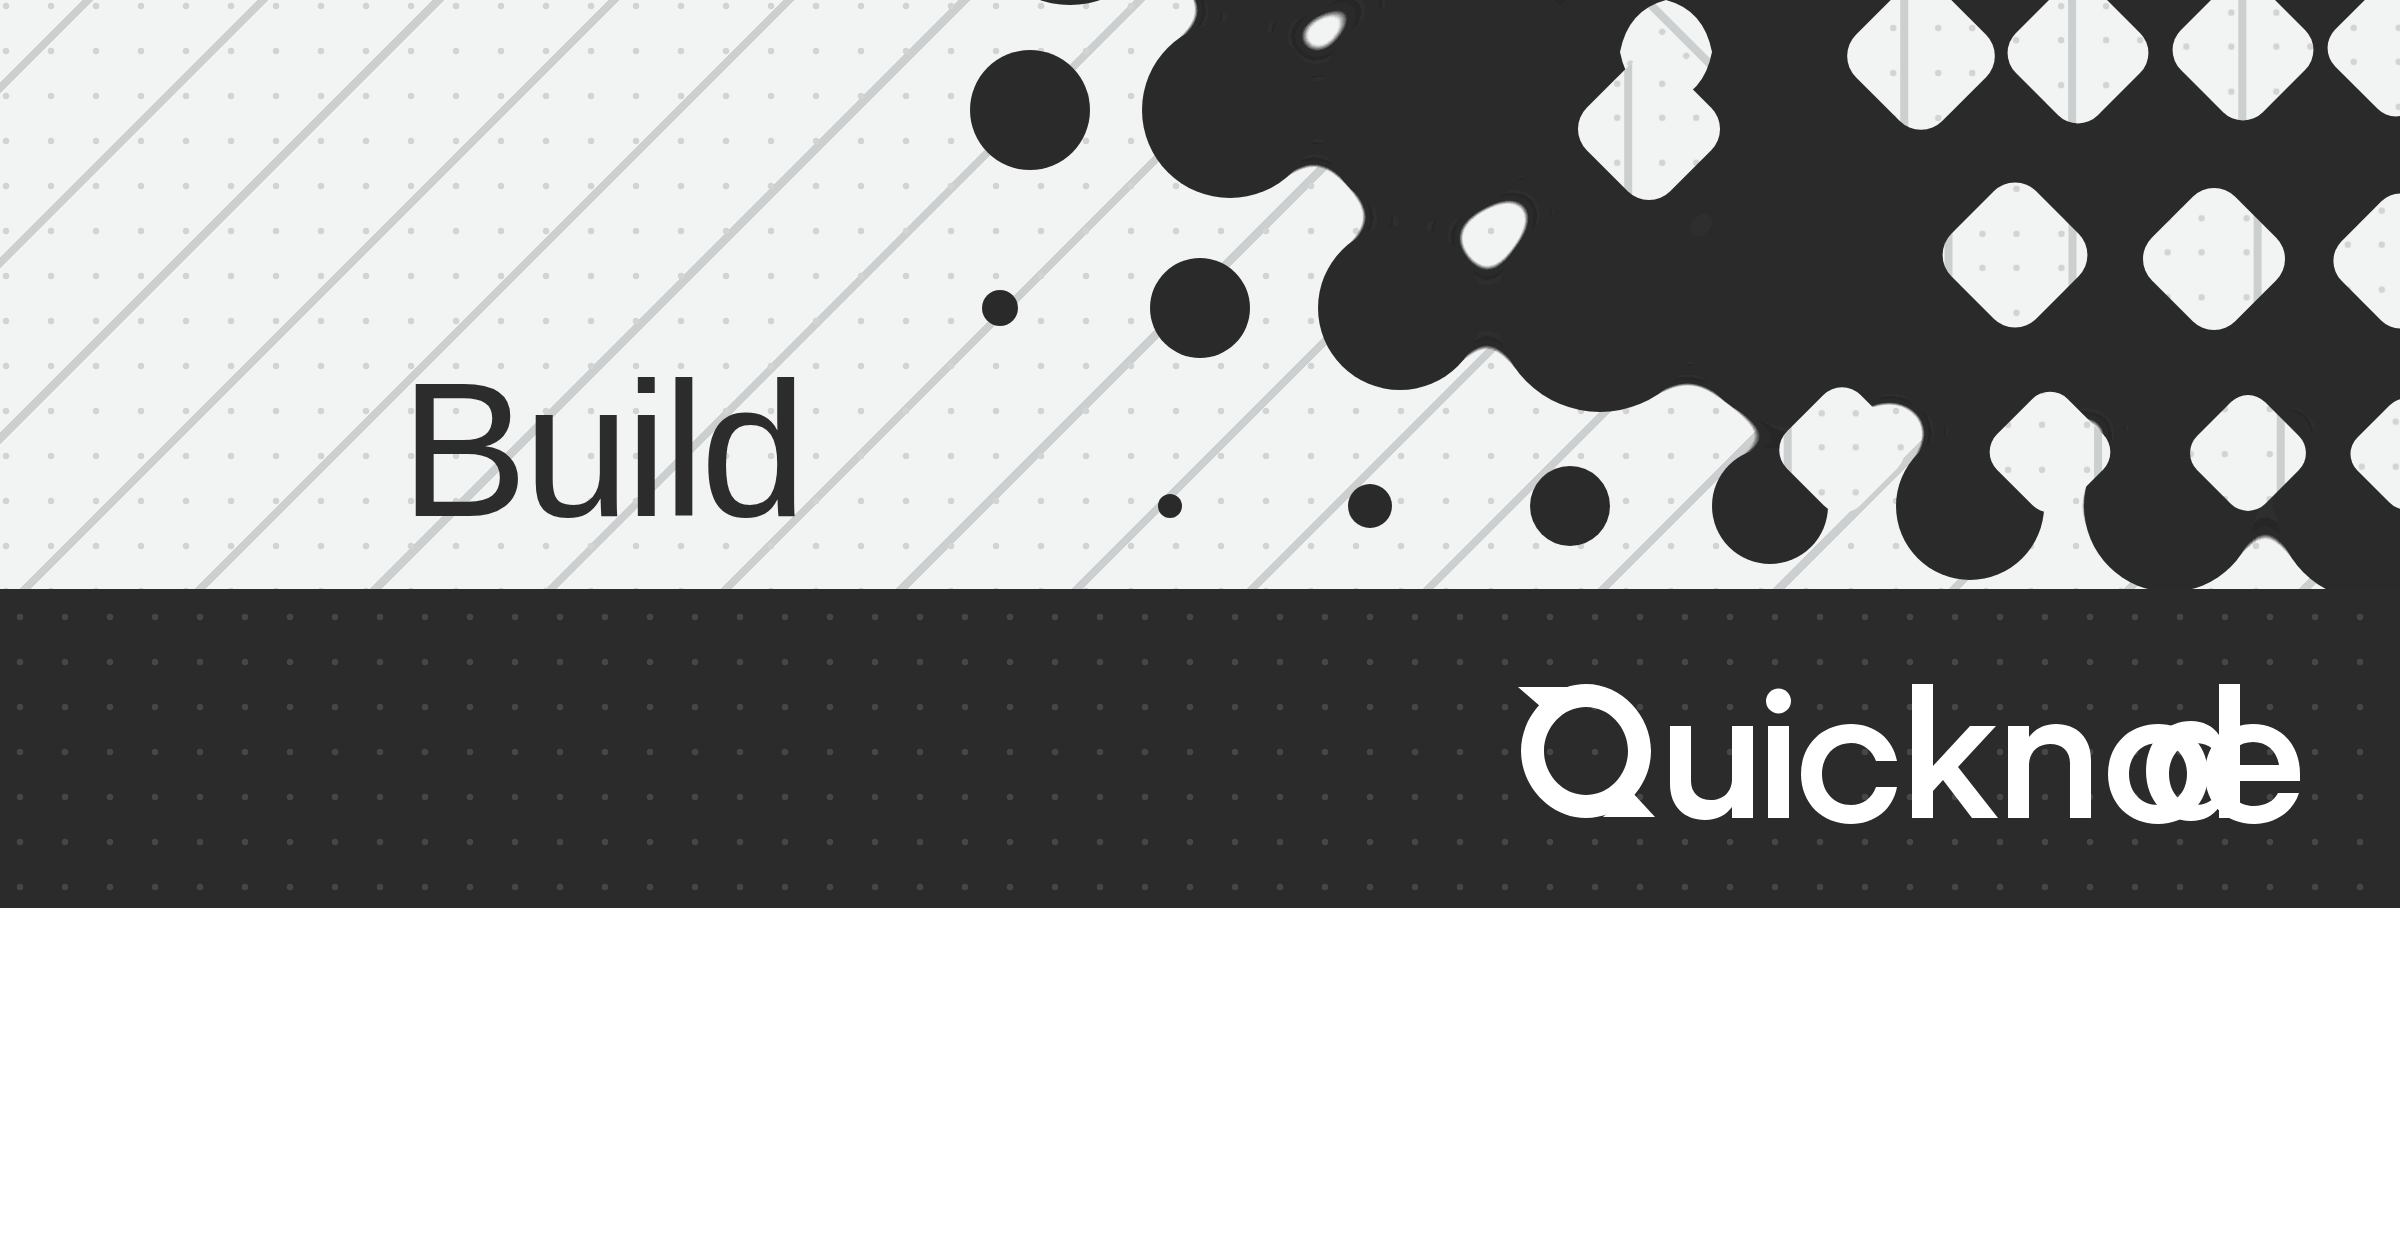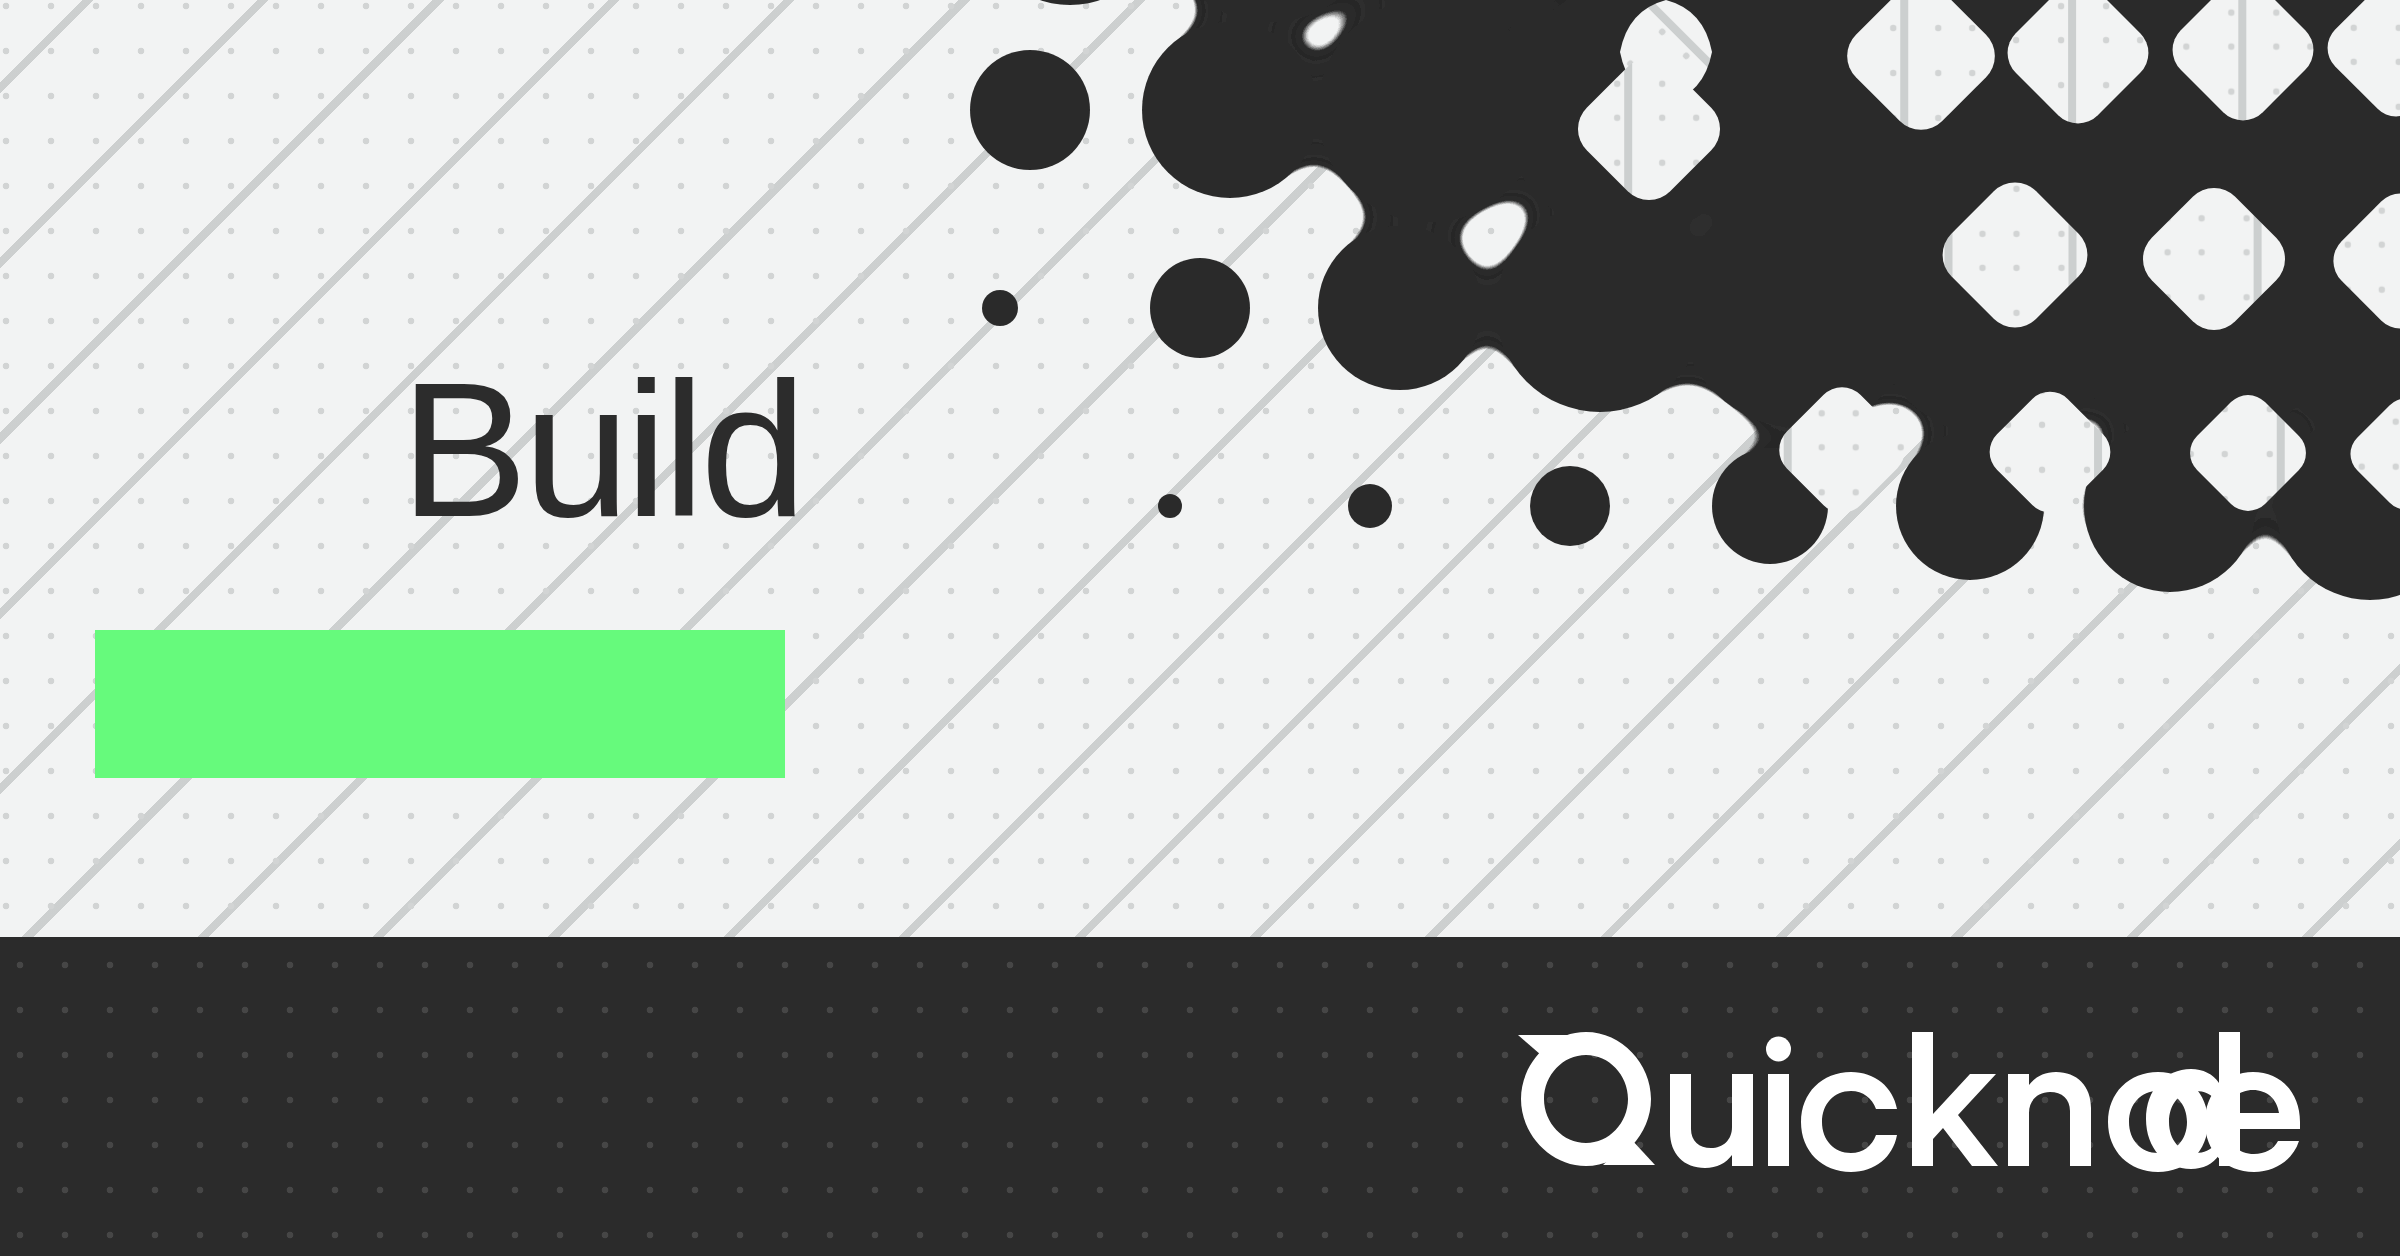--- a/index.html
+++ b/index.html
@@ -1,21 +1,21 @@
 <!DOCTYPE html>
 <html><head>
 <meta charset="utf-8">
 <style>
   html,body{margin:0;padding:0;background:#ffffff;}
   body{font-family:"Liberation Sans","DejaVu Sans",sans-serif;}
 
   #banner{
     position:relative;
     width:2400px;
-    height:1256px;
+    height:908px;
     overflow:hidden;
     background:#f2f3f3;
   }
 
   
   #bg-pattern{
     position:absolute;
     inset:0;
     background-color:#f2f3f3;
     background-image:

